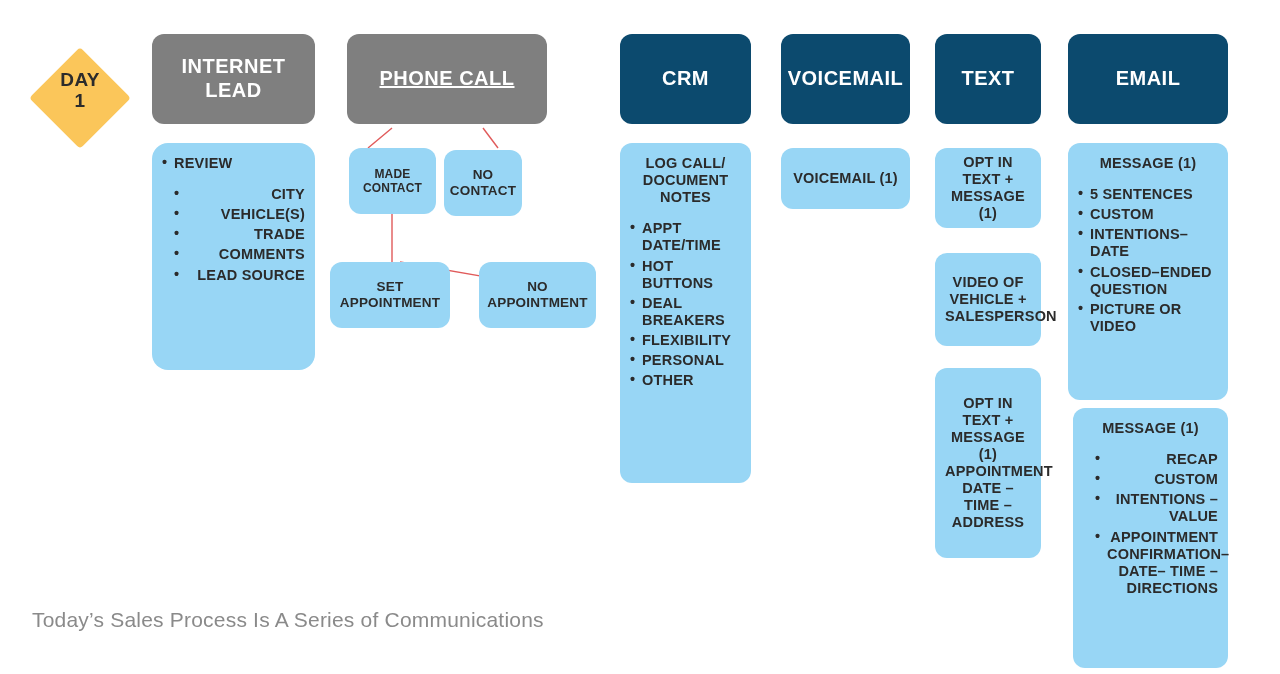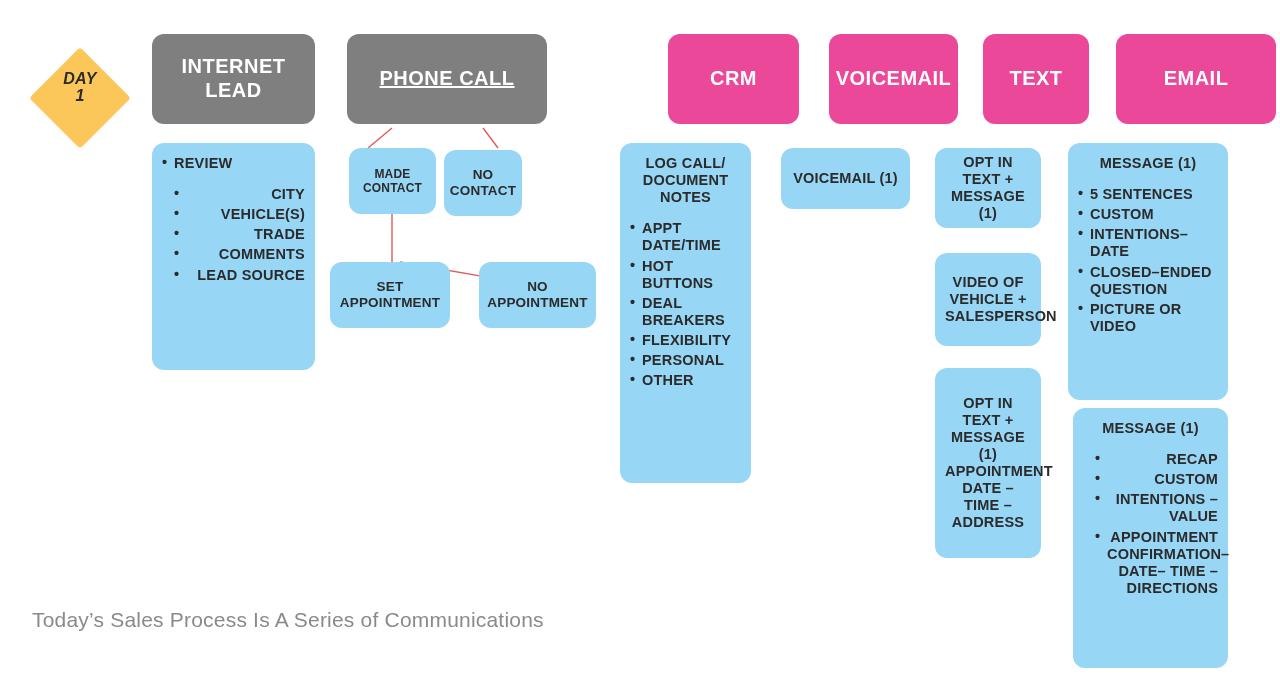--- a/index.html
+++ b/index.html
@@ -29,43 +29,42 @@
     color: #2b2b2b;
     line-height: 1.18;
   }
   .hdr {
     font-weight: bold;
     letter-spacing: 0.5px;
     color: #ffffff;
     font-size: 20px;
   }
   .hdr-gray { background: #7f7f7f; }
-  .hdr-blue { background: #ec4899; margin-left: 48px; }
+  .hdr-blue { background: #0c4a6e; }
   .lightbox {
     background: #98d6f5;
     font-size: 14.5px;
     font-weight: bold;
     letter-spacing: 0.2px;
   }
   .lightbox.center { justify-content: center; }
   .diamond {
     position: absolute;
     background: #fbc65a;
     transform: rotate(45deg);
     border-radius: 4px;
   }
   .diamond-label {
     position: absolute;
     text-align: center;
     font-weight: bold;
     color: #2b2b2b;
-    font-size: 16px;
+    font-size: 19px;
     line-height: 1.08;
     letter-spacing: 0.3px;
-    font-style: italic;
   }
   .body-pad {
     padding: 12px 10px;
     width: 100%;
     box-sizing: border-box;
   }
   .stack {
     display: block;
     text-align: left;
   }
@@ -122,21 +121,21 @@
 
   <div class="diamond" style="left:44px; top:62px; width:72px; height:72px;"></div>
   <div class="diamond-label" style="left:44px; top:70px; width:72px;">
     <div>DAY</div>
     <div>1</div>
   </div>
 
   <div class="node hdr hdr-gray" style="left:152px; top:34px; width:163px; height:90px;">
     <span>INTERNET LEAD</span>
   </div>
-  <div class="node lightbox" style="left:152px; top:143px; width:163px; height:227px; align-items:flex-start;">
+  <div class="node lightbox" style="left:152px; top:143px; width:163px; height:227px; align-items:flex-start;border-radius:16px;">
     <div class="body-pad stack">
       <ul class="bul">
         <li>REVIEW</li>
       </ul>
       <ul class="bul indent" style="margin-top:14px;">
         <li>CITY</li>
         <li>VEHICLE(S)</li>
         <li>TRADE</li>
         <li>COMMENTS</li>
         <li>LEAD SOURCE</li>

